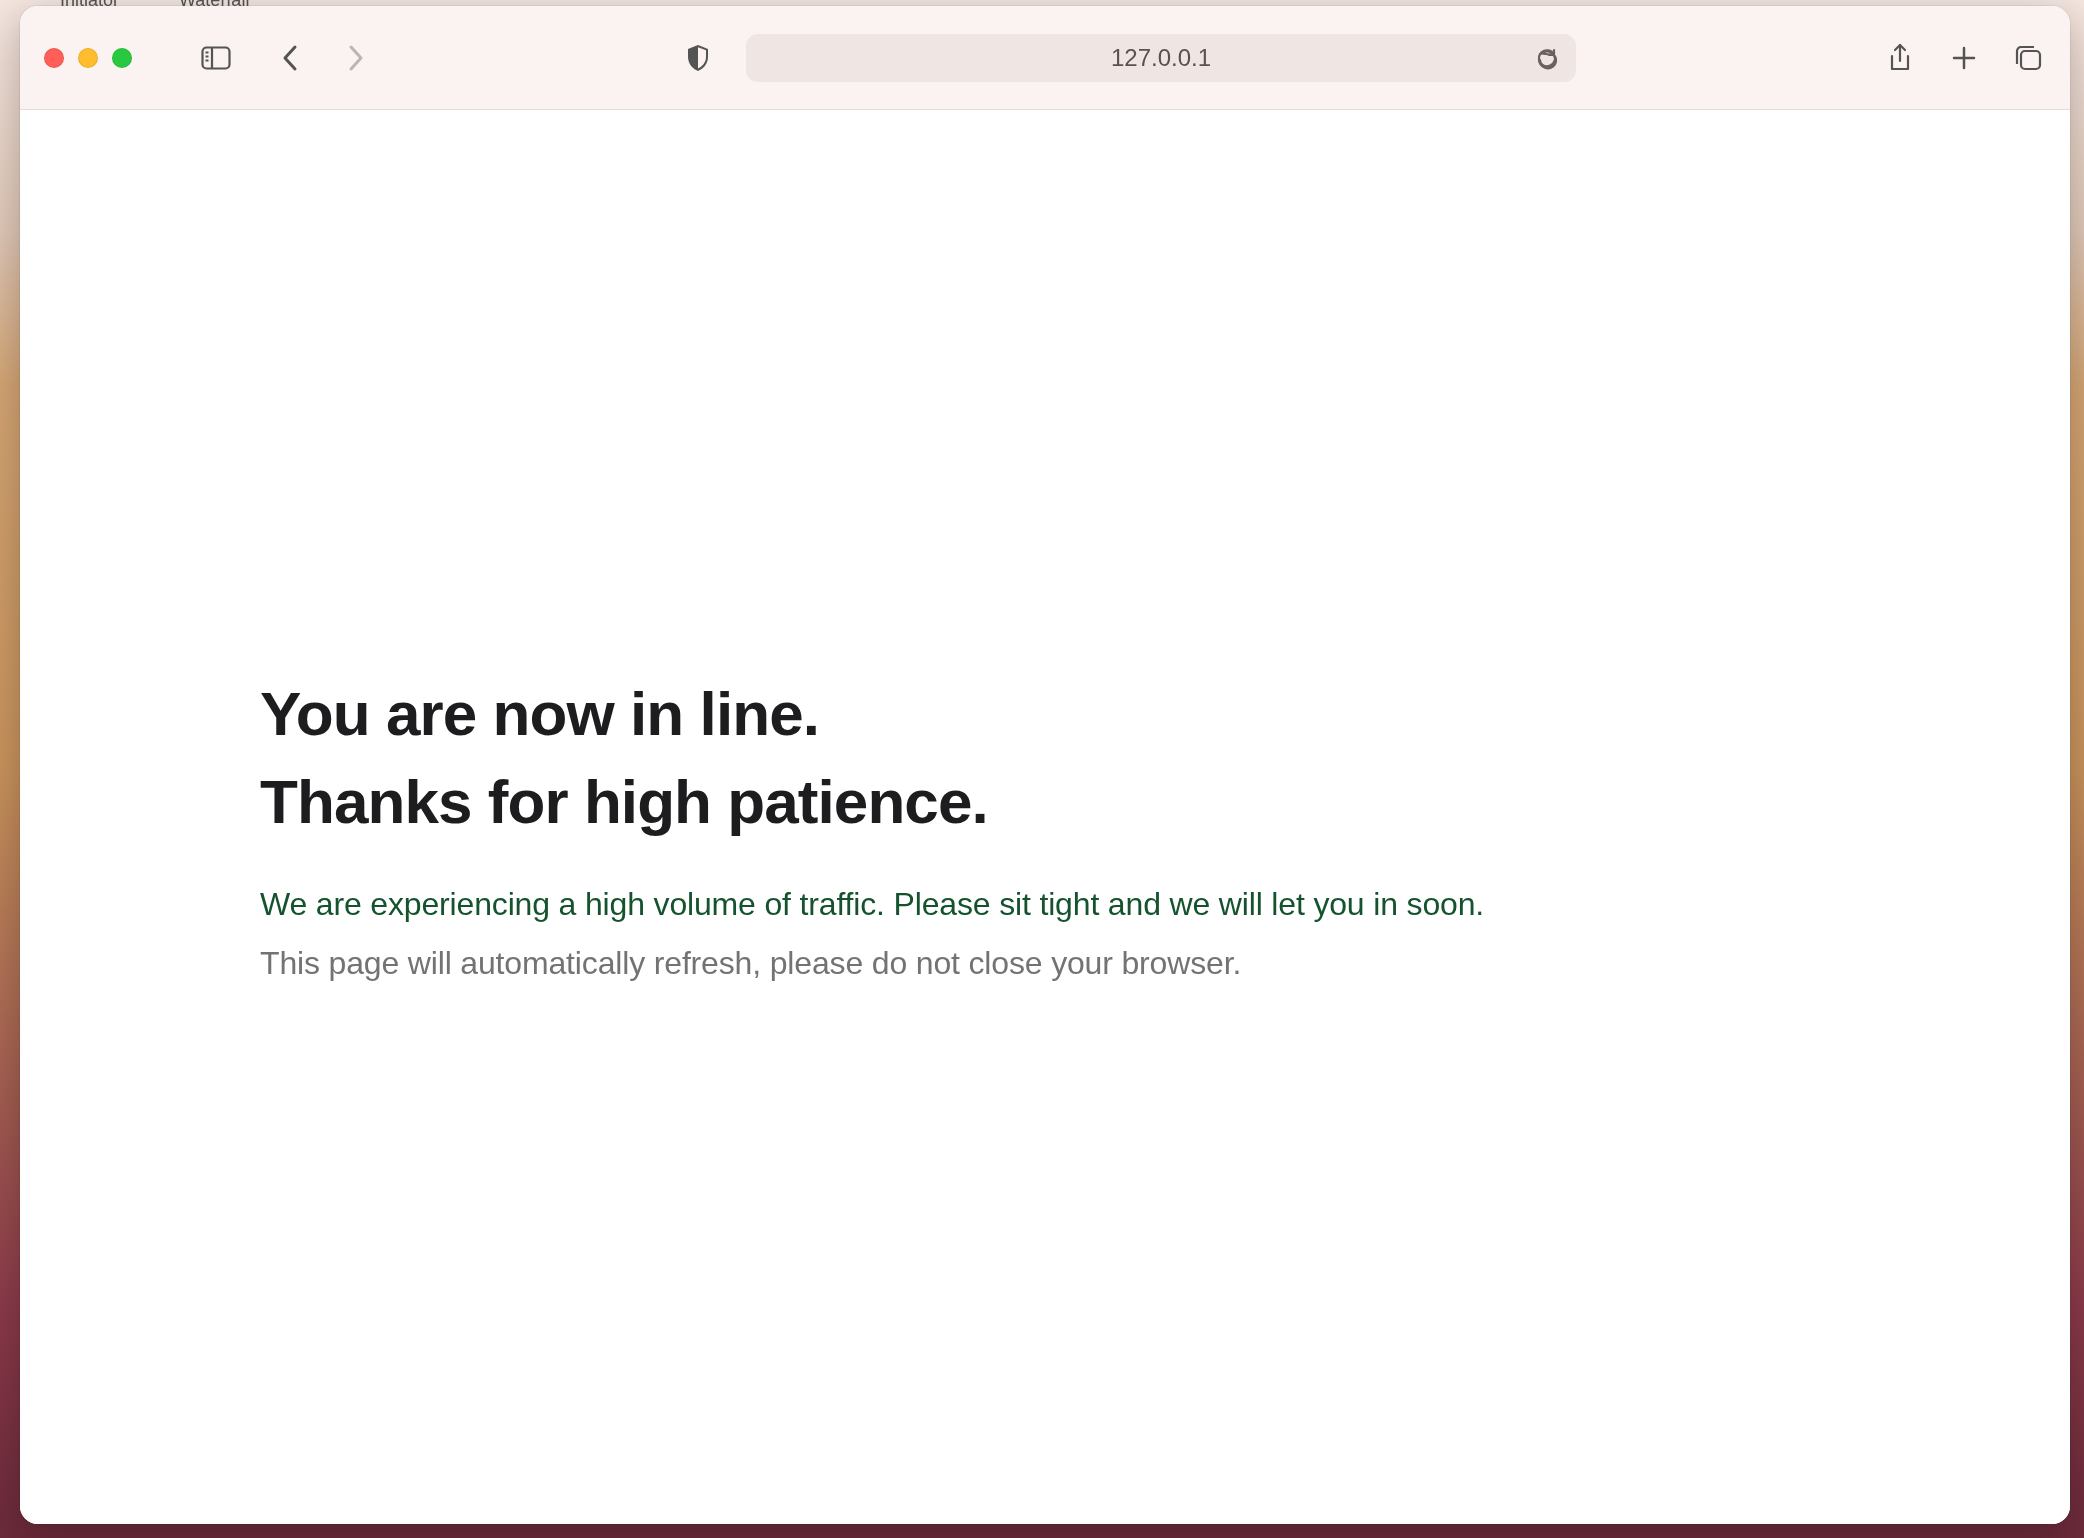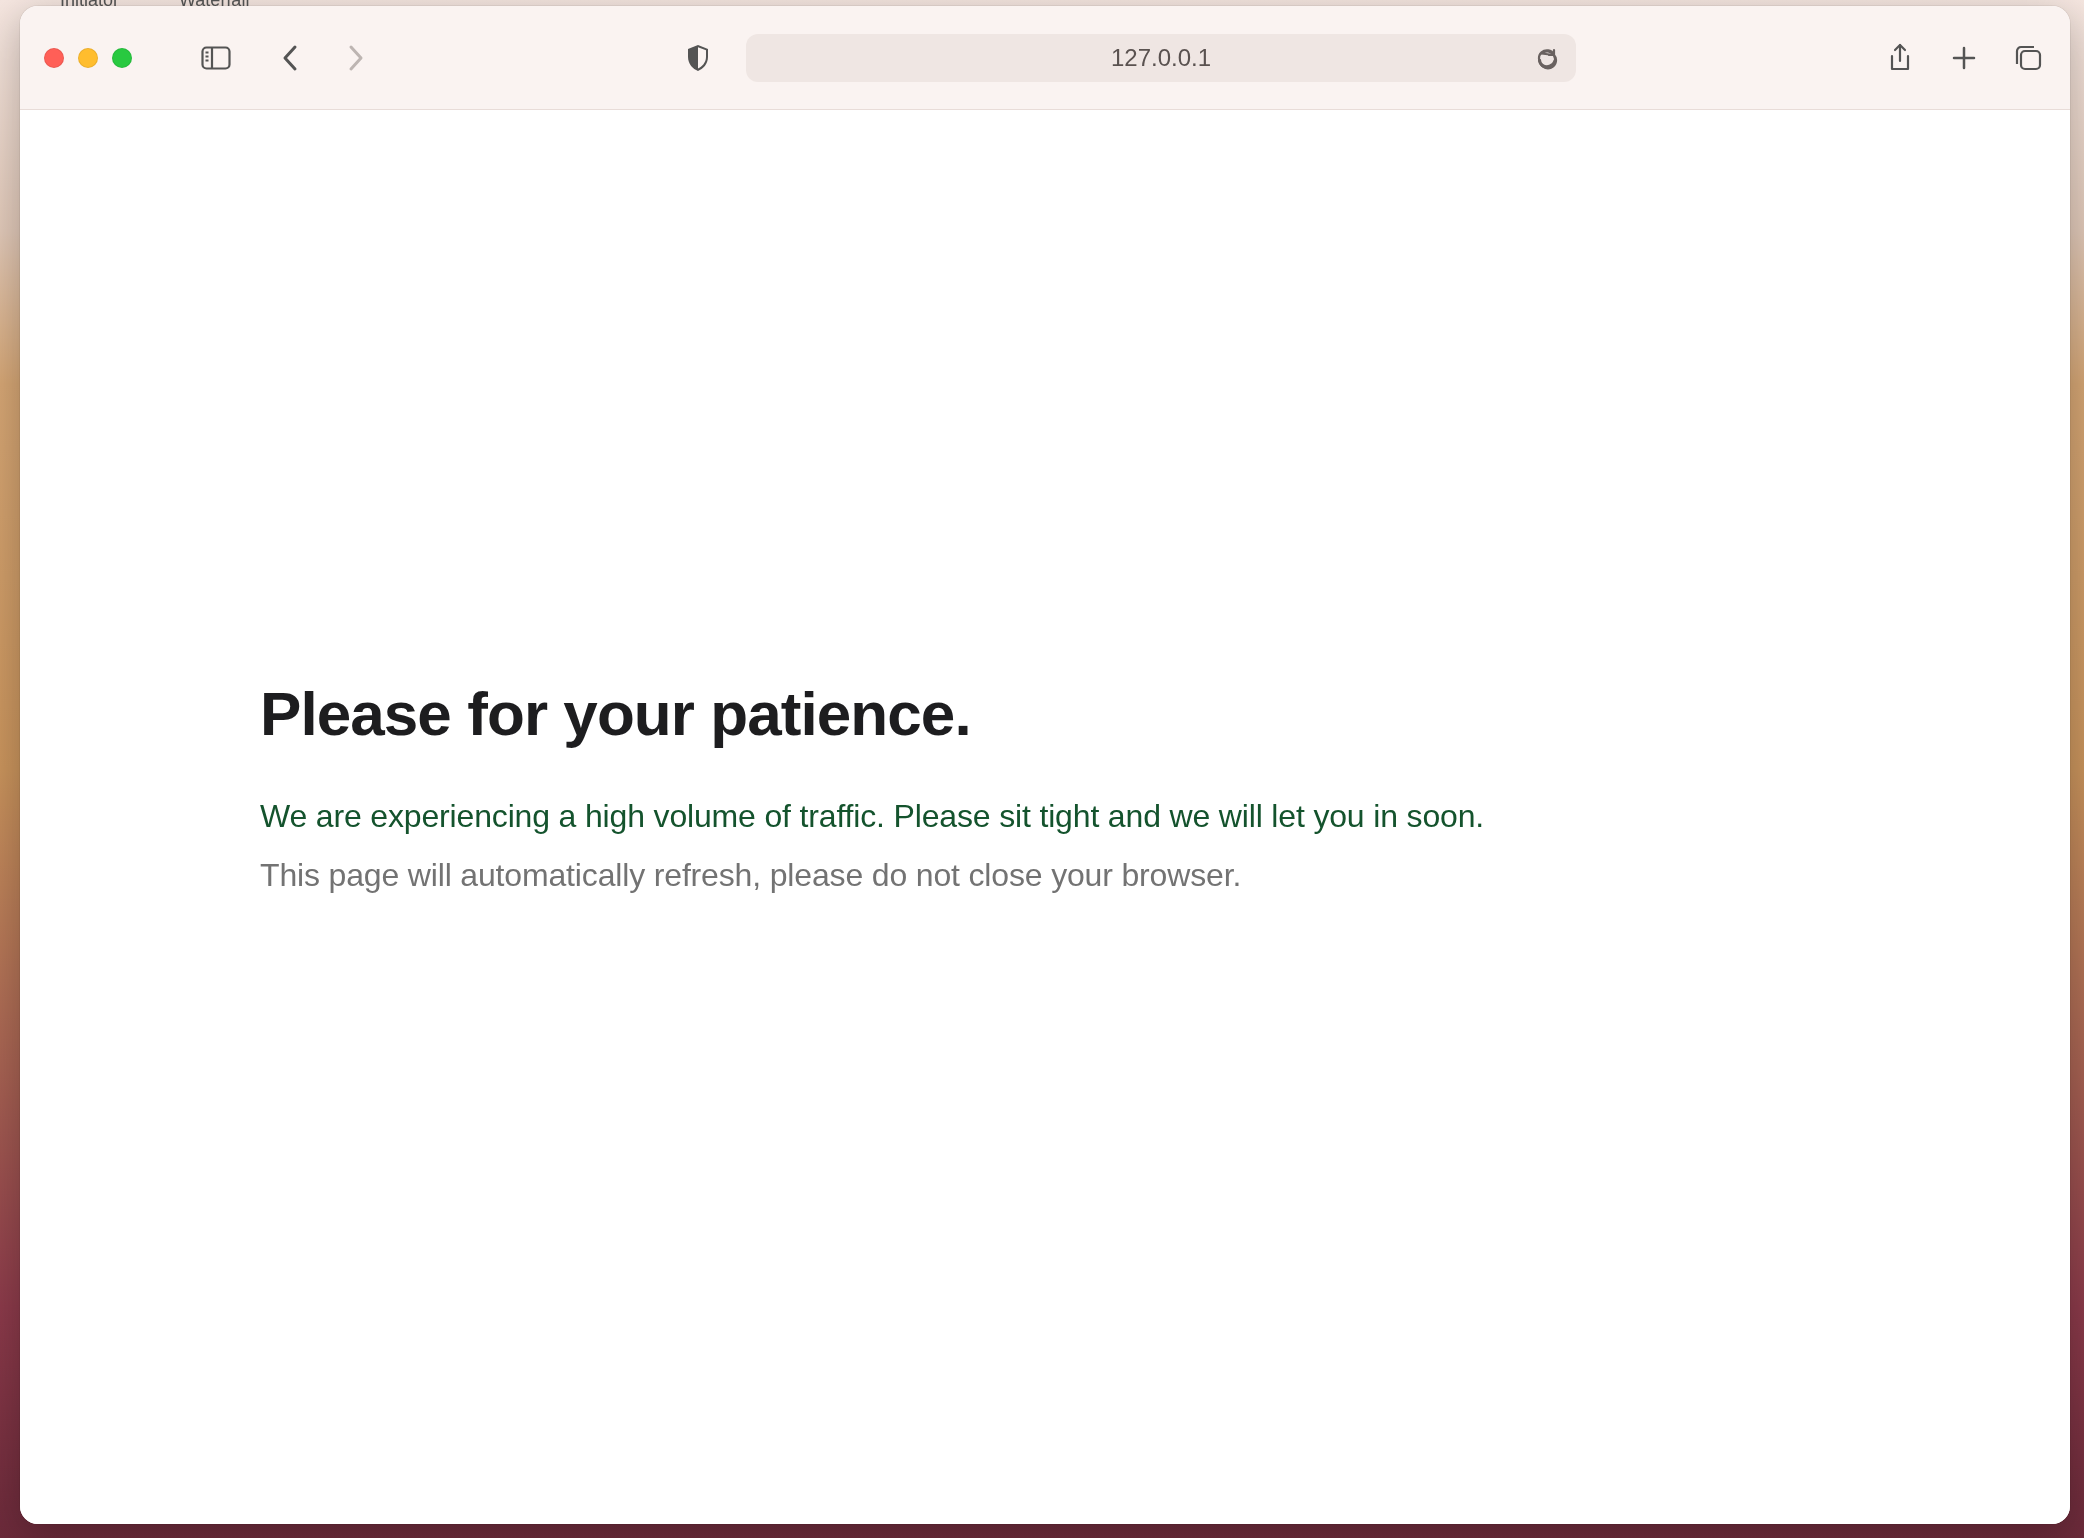--- a/index.html
+++ b/index.html
@@ -243,18 +243,19 @@
         <svg width="28" height="26" viewBox="0 0 28 26" fill="none" stroke="currentColor" stroke-width="2.2">
           <rect x="7" y="6" width="19" height="18" rx="4"></rect>
           <path d="M3 19 L3 6 A4 4 0 0 1 7 2 L20 2"></path>
         </svg>
       </div>
     </div>
 
   </div>
 
   <div class="content-area">
-    <div class="heading">Please for your patience.</div>
+    <div class="heading">You are now in line.</div>
+    <div class="heading">Thanks for high patience.</div>
     <div class="subtext">We are experiencing a high volume of traffic. Please sit tight and we will let you in soon.</div>
     <div class="bold-text">This page will automatically refresh, please do not close your browser.</div>
   </div>
 
 </div>
 
 </body></html>

